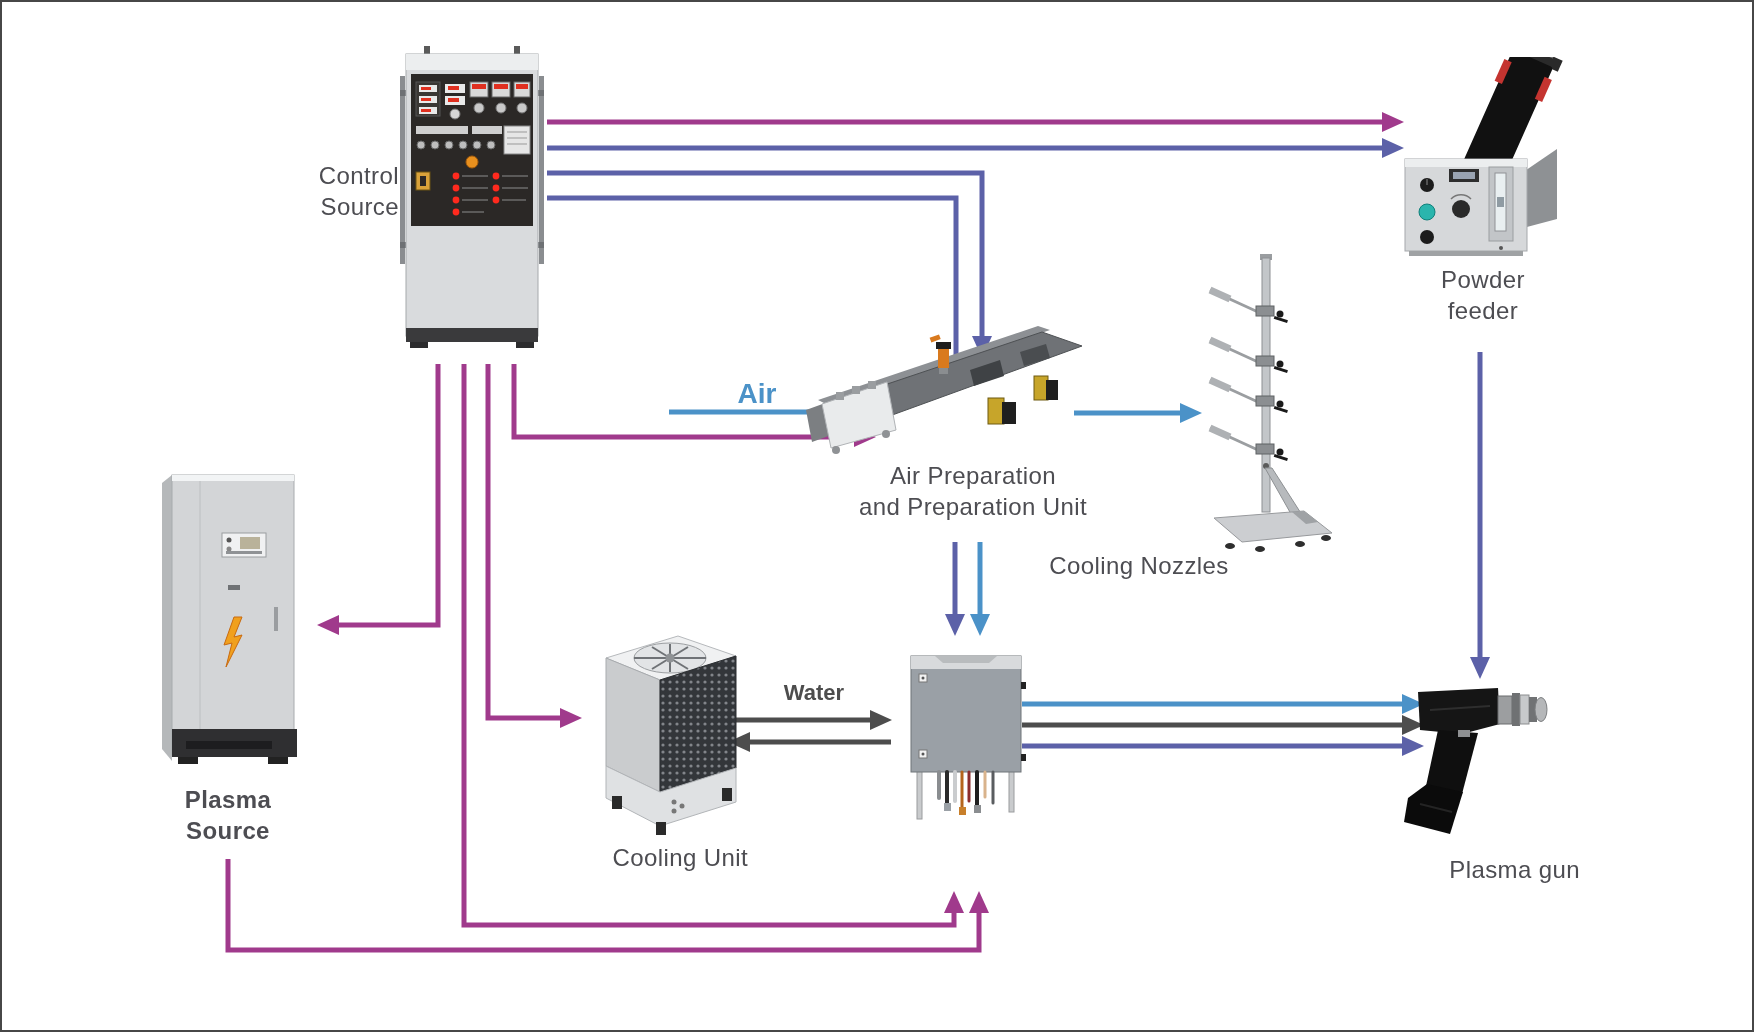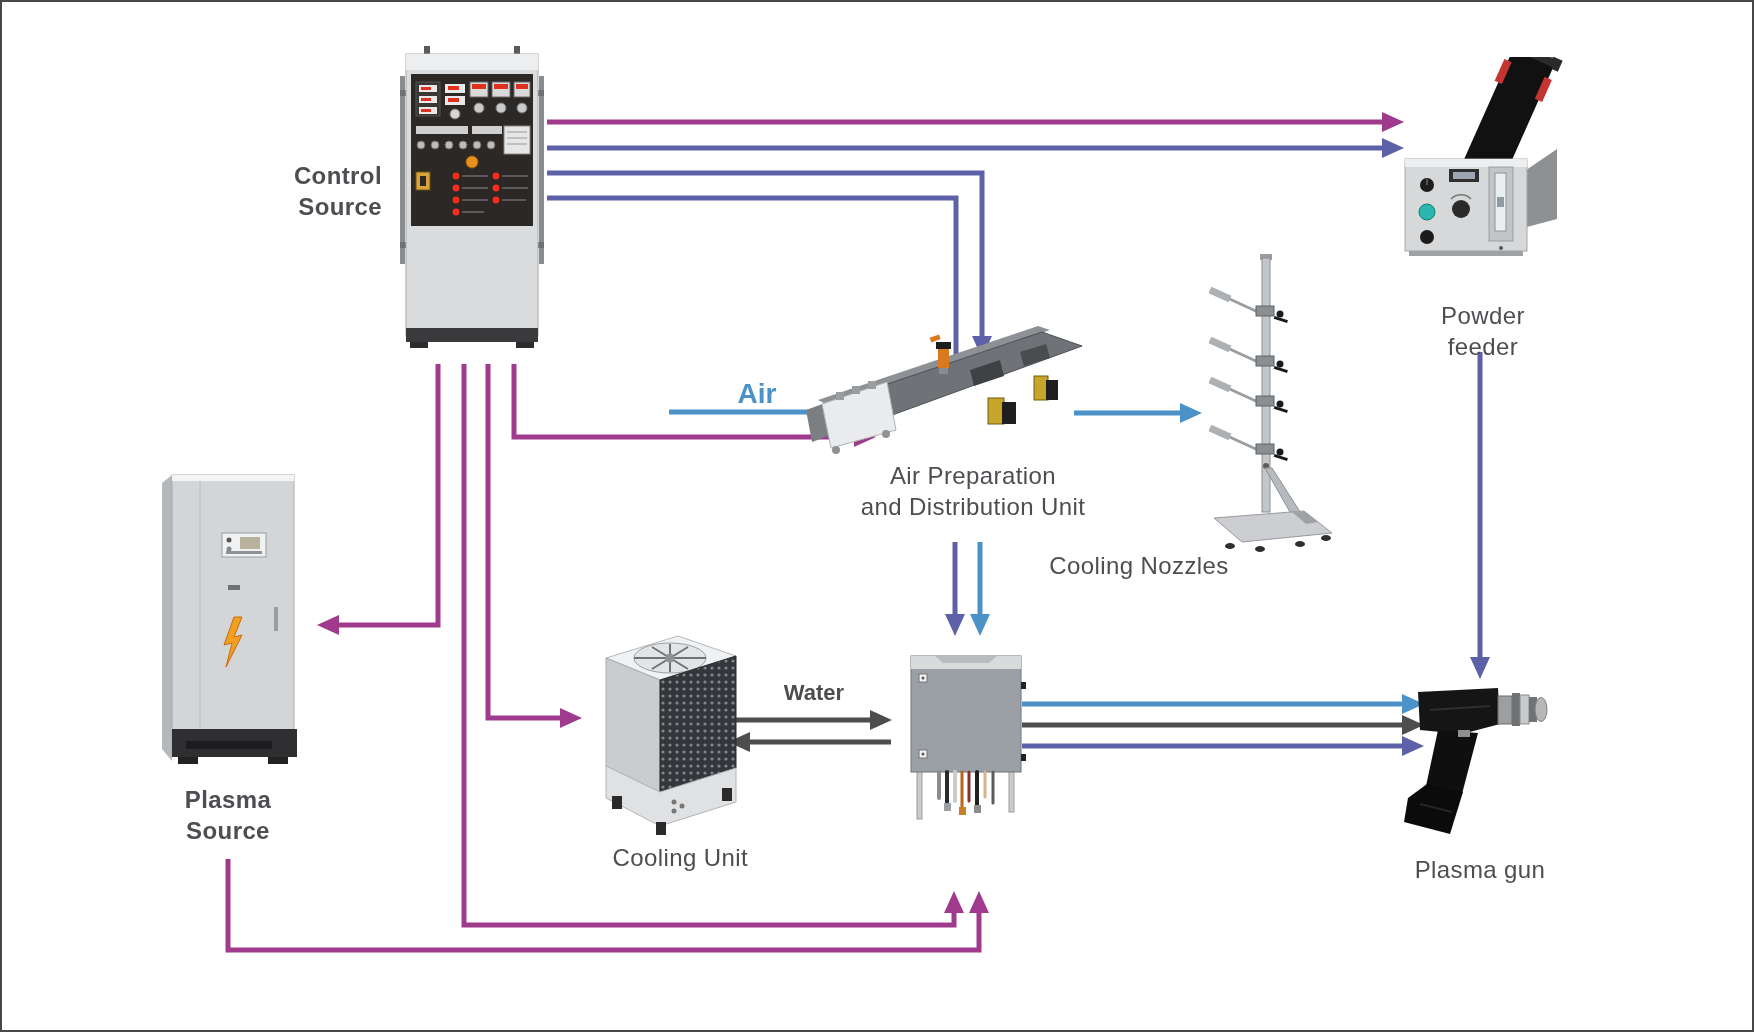--- a/index.html
+++ b/index.html
@@ -171,21 +171,21 @@
           <line x1="102" y1="130" x2="128" y2="130"></line>
             <line x1="102" y1="142" x2="128" y2="142"></line>
             <line x1="102" y1="154" x2="126" y2="154"></line>
         </g>
       </g>
       <rect x="6" y="282" width="132" height="14" fill="#3a3a3c"></rect>
       <rect x="10" y="296" width="18" height="6" fill="#2c2c2e"></rect>
         <rect x="116" y="296" width="18" height="6" fill="#2c2c2e"></rect>
     </svg>
   </div>
-  <div class="dev-label right" style="left:228px;top:158px;width:152px;font-weight:bold;">
+  <div class="dev-label right" style="left:245px;top:158px;width:152px;">
     <div>Control</div>
     <div>Source</div>
   </div>
 
   <div class="abs" style="left:1395px;top:55px;">
     <svg width="170" height="205" viewBox="0 0 170 205">
       <polygon points="122,118 160,92 160,162 122,172" fill="#8e9194"></polygon>
       <g transform="rotate(24 110 60)">
         <rect x="86" y="-14" width="52" height="12" fill="#2a2a2a"></rect>
         <rect x="88" y="-4" width="44" height="122" rx="3" fill="#111111"></rect>
@@ -204,21 +204,21 @@
         <rect x="56" y="115" width="22" height="7" fill="#9aa4b2"></rect>
       <circle cx="64" cy="152" r="9" fill="#2a2a2a"></circle>
         <path d="M54 142 A14 14 0 0 1 74 142" fill="none" stroke="#777" stroke-width="1.5"></path>
       <rect x="92" y="110" width="24" height="74" fill="#c2c5c8" stroke="#9a9da0"></rect>
       <rect x="98" y="116" width="11" height="58" fill="#e9eff1" stroke="#8f9295"></rect>
       <rect x="100" y="140" width="7" height="10" fill="#8f9ba3"></rect>
       <circle cx="104" cy="191" r="2" fill="#555"></circle>
       <rect x="12" y="194" width="114" height="5" fill="#9fa2a4"></rect>
     </svg>
   </div>
-  <div class="dev-label" style="left:1381px;top:262px;width:200px;margin-top:36px;">
+  <div class="dev-label" style="left:1381px;top:262px;width:200px;">
     <div>Powder</div>
     <div>feeder</div>
   </div>
 
   <div class="abs" style="left:790px;top:312px;">
     <svg width="290" height="155" viewBox="0 0 290 155">
       <polygon points="26,86 246,12 258,16 38,92" fill="#8d9094"></polygon>
       <polygon points="30,92 250,18 290,32 70,112" fill="#6f7276" stroke="#4e5154"></polygon>
       <polygon points="14,96 36,88 42,120 20,128" fill="#7c7f82"></polygon>
       <polygon points="30,90 95,68 104,116 39,134" fill="#e9ebec" stroke="#b0b3b6"></polygon>
@@ -236,21 +236,21 @@
       <rect x="196" y="84" width="16" height="26" fill="#c7a52a" stroke="#6e5a10"></rect>
       <rect x="210" y="88" width="14" height="22" fill="#1f1f1f"></rect>
       <rect x="242" y="62" width="14" height="24" fill="#c7a52a" stroke="#6e5a10"></rect>
       <rect x="254" y="66" width="12" height="20" fill="#1f1f1f"></rect>
       <circle cx="44" cy="136" r="4" fill="#8f9295"></circle>
         <circle cx="94" cy="120" r="4" fill="#8f9295"></circle>
     </svg>
   </div>
   <div class="dev-label" style="left:771px;top:458px;width:400px;">
     <div>Air Preparation</div>
-    <div>and Distribution Unit</div>
+    <div>and Preparation Unit</div>
   </div>
 
   <div class="abs" style="left:1198px;top:248px;">
     <svg width="140" height="310" viewBox="0 0 140 310">
       <rect x="60" y="4" width="12" height="6" fill="#9a9da0"></rect>
       <rect x="62" y="8" width="8" height="254" fill="#c3c6c9" stroke="#8d9093"></rect>
       <g stroke="#9b9ea1" stroke-width="3">
         <line x1="58" y1="62" x2="10" y2="40"></line>
           <line x1="58" y1="112" x2="10" y2="90"></line>
         <line x1="58" y1="152" x2="10" y2="130"></line>
@@ -394,21 +394,21 @@
       <rect x="58" y="50" width="12" height="7" fill="#8e9092"></rect>
       <g>
         <rect x="98" y="16" width="14" height="28" fill="#9c9ea0" stroke="#6b6d6f"></rect>
         <rect x="112" y="13" width="8" height="33" fill="#6f7173"></rect>
         <rect x="120" y="15" width="9" height="29" fill="#c7c9cb" stroke="#8b8d8f"></rect>
         <rect x="129" y="17" width="8" height="25" fill="#707274"></rect>
         <ellipse cx="141" cy="29.5" rx="6" ry="12" fill="#b5b7b9" stroke="#7d7f81"></ellipse>
       </g>
     </svg>
   </div>
-  <div class="dev-label" style="left:1378px;top:852px;width:200px;">
+  <div class="dev-label" style="left:1378px;top:852px;width:200px;text-align:right;">
     <div>Plasma gun</div>
   </div>
 
   <div class="flow-label flow-air" style="left:705px;top:376px;width:100px;">
     <span>Air</span>
   </div>
   <div class="flow-label flow-water" style="left:737px;top:678px;width:150px;">
     <span>Water</span>
   </div>
 

